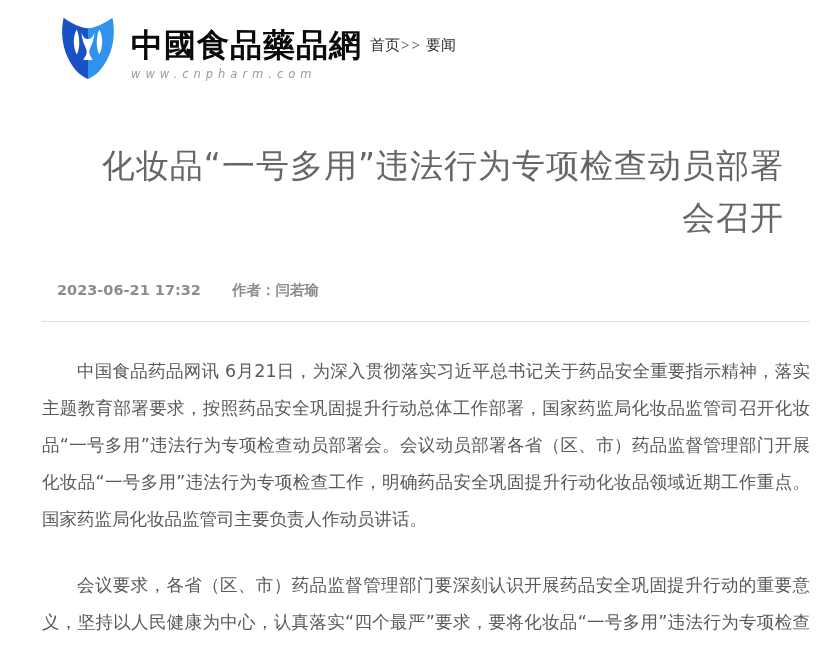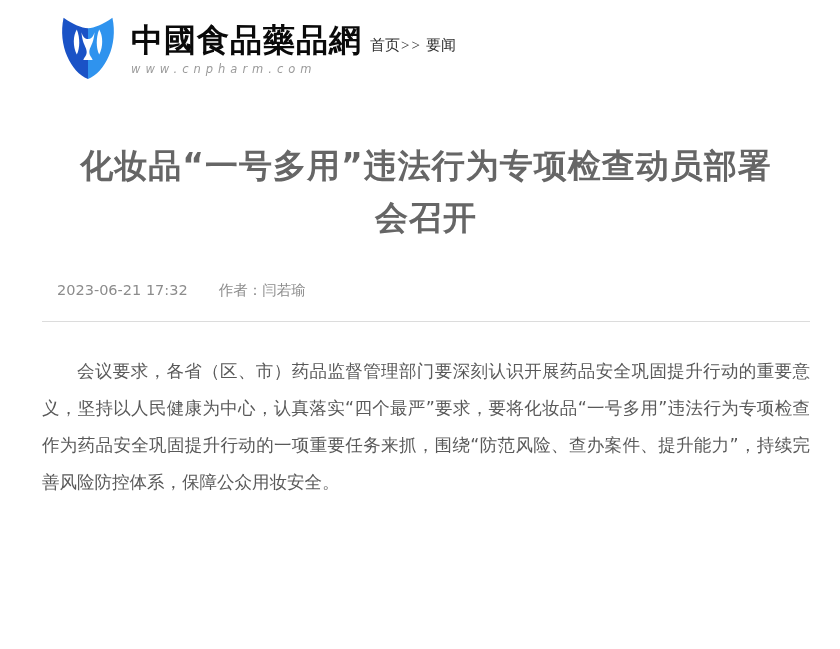--- a/index.html
+++ b/index.html
@@ -12,21 +12,21 @@
     overflow: hidden;
   }
 
   
   .site-header {
     display: flex;
     align-items: flex-start;
     padding: 15px 0 0 55px;
     height: 96px;
   }
-  .logo-link { display: flex; align-items: center; text-decoration: none; cursor: pointer; }
+  .logo-link { display: flex; align-items: flex-end; text-decoration: none; cursor: pointer; }
   .logo-mark { width: 66px; height: 66px; flex: 0 0 auto; }
   .brand-col { margin-left: 10px; display: flex; flex-direction: column; }
   .site-name {
     font-family: "DejaVu Serif", serif;
     font-weight: bold;
     font-size: 32px;
     line-height: 40px;
     color: #0a0a0a;
     letter-spacing: 1px;
     white-space: nowrap;
@@ -51,36 +51,36 @@
   .breadcrumb .sep { margin: 0 4px 0 1px; letter-spacing: 2px; }
 
   
   .article {
     width: 768px;
     margin-left: 42px;
   }
   .article-title {
     max-width: 716px;
     margin: 44px auto 0;
-    text-align: center;
+    text-align: right;
     font-size: 33px;
     line-height: 52px;
-    font-weight: bold;
+    font-weight: normal;
     color: #666666;
     letter-spacing: 1px;
   }
   .article-meta {
     margin-top: 37px;
     padding-left: 15px;
     display: flex;
     align-items: baseline;
     font-size: 14.5px;
     color: #8c8c8c;
   }
-  .article-meta .meta-item { margin-right: 31px; white-space: nowrap; }
+  .article-meta .meta-item { margin-right: 31px; white-space: nowrap; font-weight: bold; }
   .meta-divider {
     margin-top: 21px;
     border: none;
     border-top: 1px solid #dcdcdc;
     height: 0;
   }
   .article-body { padding-top: 4px; }
   .article-body p {
     margin-top: 27px;
     font-size: 17.5px;
@@ -117,15 +117,16 @@
   <h1 class="article-title">化妆品“一号多用”违法行为专项检查动员部署会召开</h1>
 
   <div class="article-meta">
     <span class="meta-item">2023-06-21 17:32</span>
     <span class="meta-item"><span>作者：</span><span>闫若瑜</span></span>
   </div>
 
   <hr class="meta-divider">
 
   <div class="article-body">
+    <p>中国食品药品网讯 6月21日，为深入贯彻落实习近平总书记关于药品安全重要指示精神，落实主题教育部署要求，按照药品安全巩固提升行动总体工作部署，国家药监局化妆品监管司召开化妆品“一号多用”违法行为专项检查动员部署会。会议动员部署各省（区、市）药品监督管理部门开展化妆品“一号多用”违法行为专项检查工作，明确药品安全巩固提升行动化妆品领域近期工作重点。国家药监局化妆品监管司主要负责人作动员讲话。</p>
     <p>会议要求，各省（区、市）药品监督管理部门要深刻认识开展药品安全巩固提升行动的重要意义，坚持以人民健康为中心，认真落实“四个最严”要求，要将化妆品“一号多用”违法行为专项检查作为药品安全巩固提升行动的一项重要任务来抓，围绕“防范风险、查办案件、提升能力”，持续完善风险防控体系，保障公众用妆安全。</p>
   </div>
 </main>
 
 </body></html>

